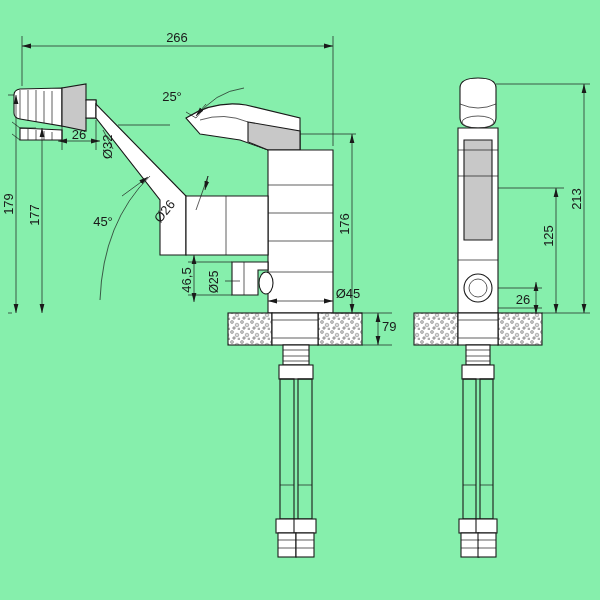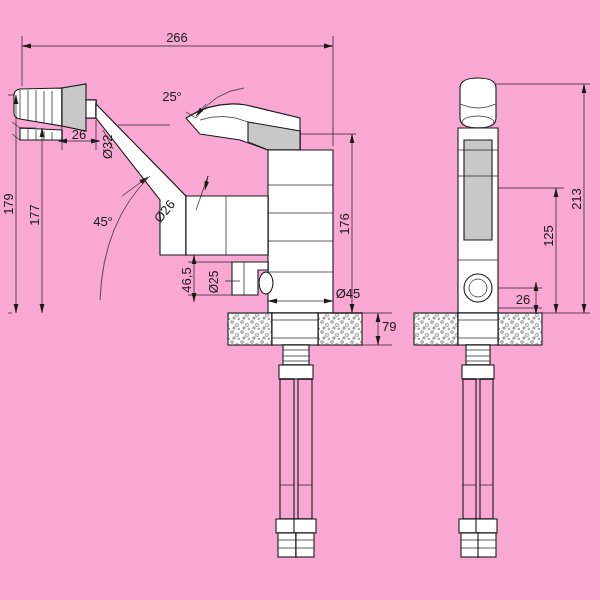--- a/index.html
+++ b/index.html
@@ -10,21 +10,21 @@
   body {
     width: 600px;
     height: 600px;
     font-family: "Liberation Sans", sans-serif;
     overflow: hidden;
   }
   #stage {
     position: relative;
     width: 600px;
     height: 600px;
-    background: #f9a8d4;
+    background: #86efac;
   }
   svg.drawing {
     position: absolute;
     left: 0;
     top: 0;
     width: 600px;
     height: 600px;
   }
   .dim-label {
     font-family: "Liberation Sans", sans-serif;

